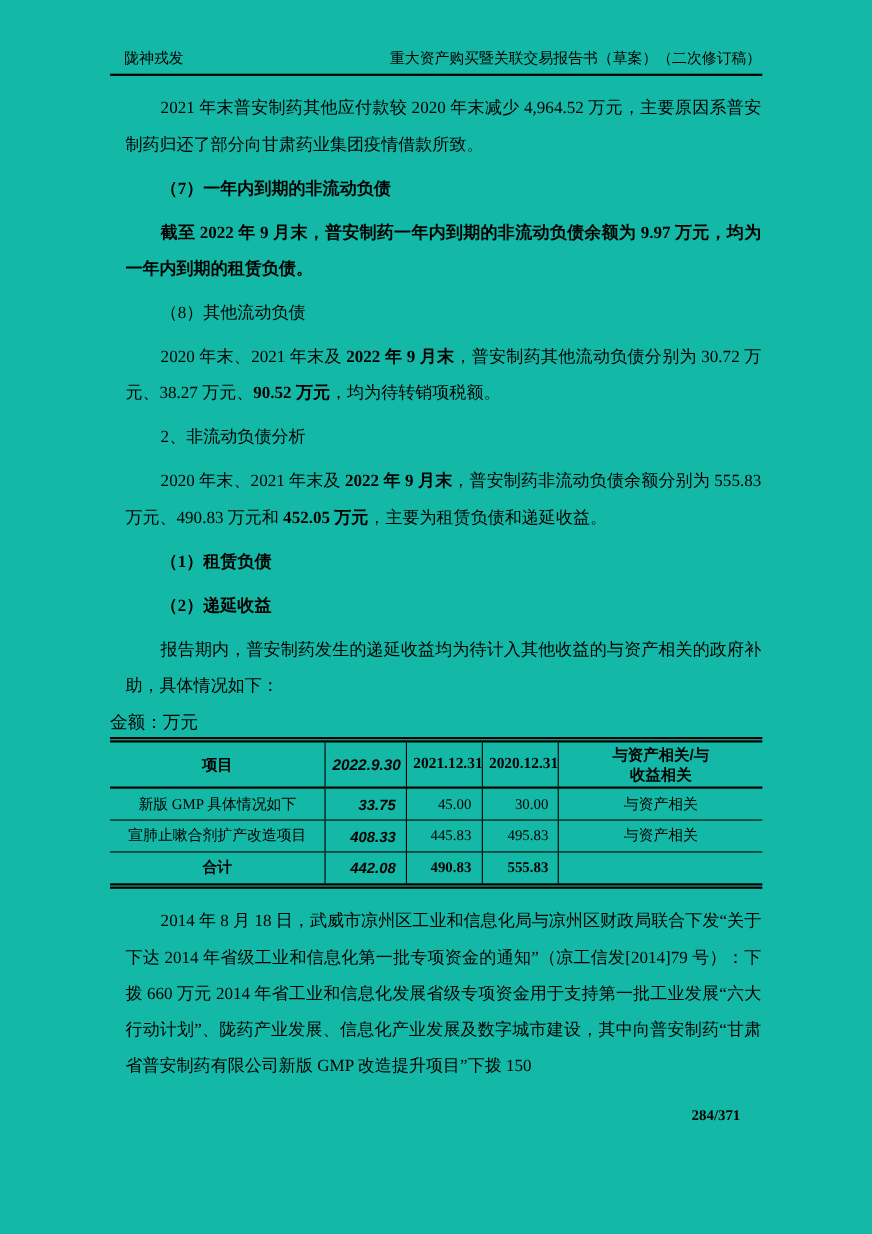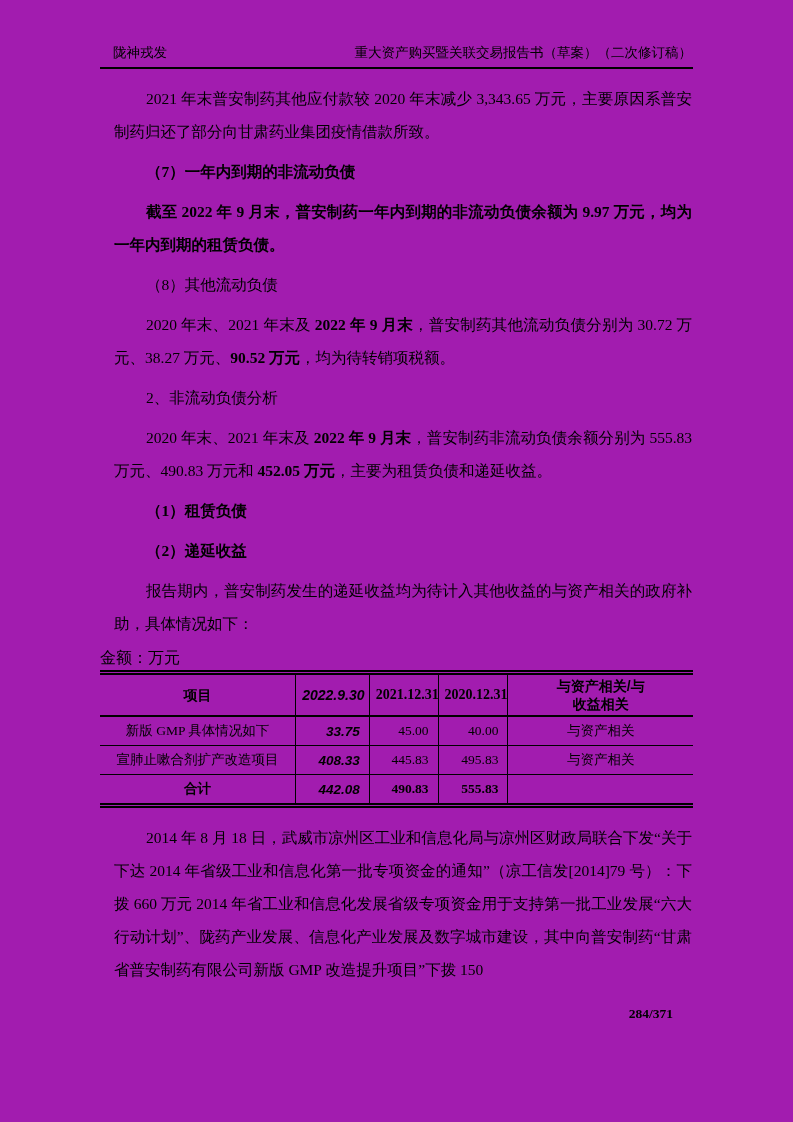--- a/index.html
+++ b/index.html
@@ -5,21 +5,21 @@
   html,body { margin:0; padding:0; background:#ffffff; }
   body {
     width:793px; height:1122px; overflow:hidden;
     font-family:"Liberation Serif","DejaVu Serif",serif;
     color:#000;
   }
   .page {
     box-sizing:border-box;
     width:793px; height:1122px;
     padding:44px 100px 0 100px;
-    background:#a21caf;
+    background:#14b8a6;
   }
   .header {
     display:flex; justify-content:space-between; align-items:flex-end;
     border-bottom:2px solid #000;
     padding:0 1px 5px 13px;
     font-size:13.5px; line-height:18px;
   }
   .content { margin-top:13px; }
   p.para {
     font-size:15.5px; line-height:33px;
@@ -71,21 +71,21 @@
 <div class="page">
 
   <div class="header">
     <span>陇神戎发</span>
     <span>重大资产购买暨关联交易报告书（草案）（二次修订稿）</span>
   </div>
 
   <div class="content">
 
     <div id="paragraphs-top">
-        <p class="para body"><span>2021 年末普安制药其他应付款较 2020 年末减少 3,343.65 万元，主要原因系普安制药归还了部分向甘肃药业集团疫情借款所致。</span></p>
+        <p class="para body"><span>2021 年末普安制药其他应付款较 2020 年末减少 4,964.52 万元，主要原因系普安制药归还了部分向甘肃药业集团疫情借款所致。</span></p>
         <p class="para kai"><span>（7）一年内到期的非流动负债</span></p>
         <p class="para kai"><span>截至 2022 年 9 月末，普安制药一年内到期的非流动负债余额为 9.97 万元，均为一年内到期的租赁负债。</span></p>
         <p class="para body"><span>（8）其他流动负债</span></p>
         <p class="para body"><span>2020 年末、2021 年末及 </span><b>2022 年 9 月末</b><span>，普安制药其他流动负债分别为 30.72 万元、38.27 万元、</span><b>90.52 万元</b><span>，均为待转销项税额。</span></p>
         <p class="para body"><span>2、非流动负债分析</span></p>
         <p class="para body"><span>2020 年末、2021 年末及 </span><b>2022 年 9 月末</b><span>，普安制药非流动负债余额分别为 555.83 万元、490.83 万元和 </span><b>452.05 万元</b><span>，主要为租赁负债和递延收益。</span></p>
         <p class="para kai"><span>（1）租赁负债</span></p>
         <p class="para kai"><span>（2）递延收益</span></p>
         <p class="para body"><span>报告期内，普安制药发生的递延收益均为待计入其他收益的与资产相关的政府补助，具体情况如下：</span></p>
       </div>
@@ -108,21 +108,21 @@
               <th class="c2"><span>2021.12.31</span></th>
               <th class="c3"><span>2020.12.31</span></th>
               <th class="c4"><span>与资产相关/与收益相关</span></th>
             </tr>
         </thead>
         <tbody id="tbody-rows">
             <tr class="">
               <td class="c0">新版 GMP 具体情况如下</td>
               <td class="c1">33.75</td>
               <td class="c2">45.00</td>
-              <td class="c3">40.00</td>
+              <td class="c3">30.00</td>
               <td class="c4">与资产相关</td>
             </tr>
             <tr class="">
               <td class="c0">宣肺止嗽合剂扩产改造项目</td>
               <td class="c1">408.33</td>
               <td class="c2">445.83</td>
               <td class="c3">495.83</td>
               <td class="c4">与资产相关</td>
             </tr>
             <tr class="total">

